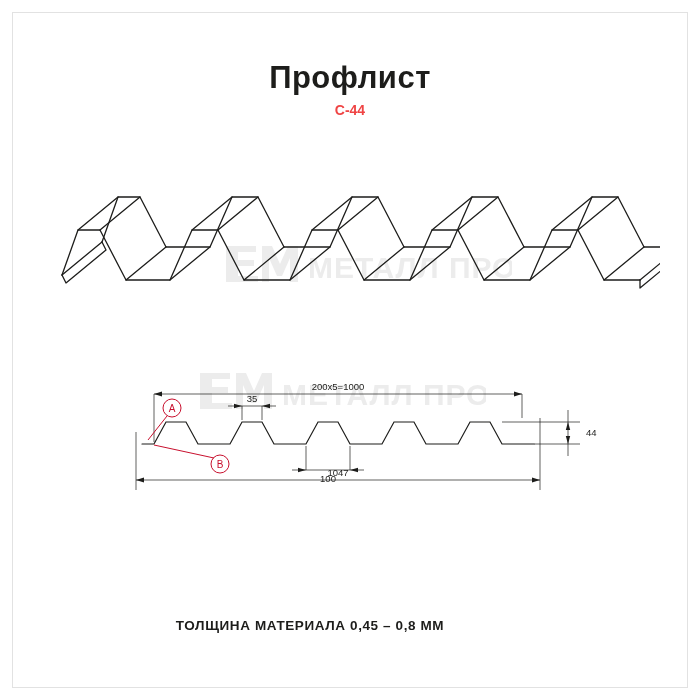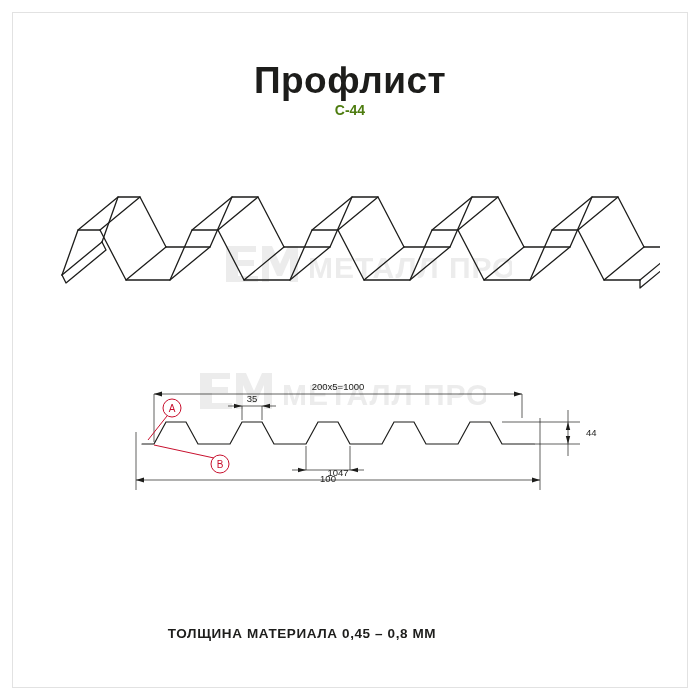--- a/index.html
+++ b/index.html
@@ -30,46 +30,45 @@
     border: 1px solid #e2e2e2;
     box-sizing: border-box;
     pointer-events: none;
   }
   .title {
     position: absolute;
     top: 60px;
     left: 0;
     width: 700px;
     text-align: center;
-    font-size: 37px;
+    font-size: 31px;
     font-weight: bold;
     letter-spacing: 0.5px;
     color: #1d1d1b;
   }
   .subtitle {
     position: absolute;
     top: 102px;
     left: 0;
     width: 700px;
     text-align: center;
     font-size: 14px;
     font-weight: bold;
-    color: #4d7c0f;
+    color: #ef4444;
   }
   .footer-note {
     position: absolute;
     top: 618px;
-    left: 4px;
+    left: 12px;
     width: 596px;
     text-align: center;
     font-size: 13.5px;
     font-weight: bold;
     letter-spacing: 0.6px;
     color: #1d1d1b;
-    margin-top: 8px;
   }
   .iso-wrap {
     position: absolute;
     left: 40px;
     top: 160px;
     width: 620px;
     height: 160px;
   }
   .draw-wrap {
     position: absolute;

